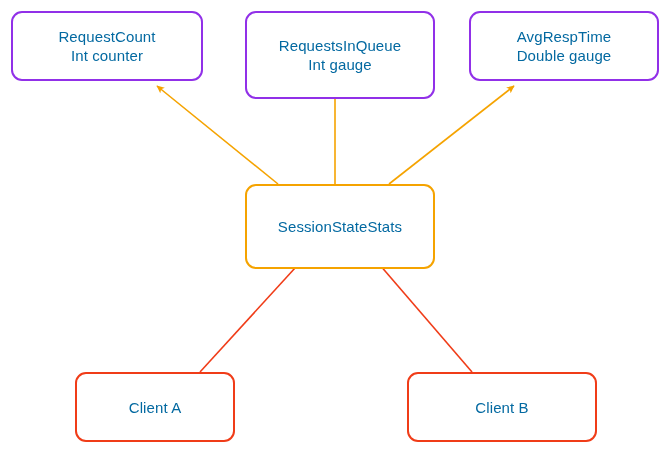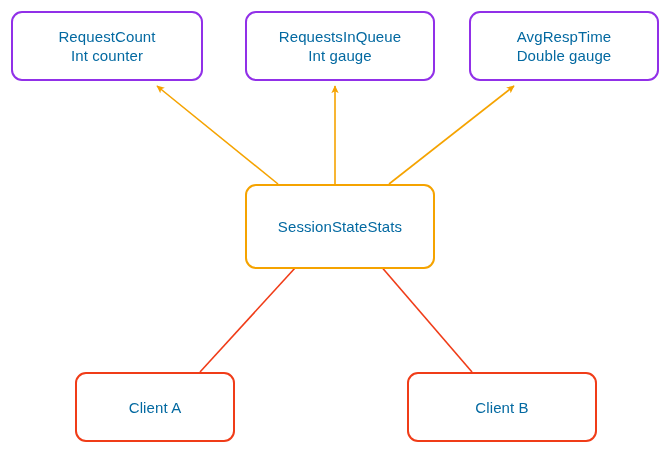--- a/index.html
+++ b/index.html
@@ -76,21 +76,21 @@
         <line x1="335" y1="184" x2="335" y2="86" stroke="#f5a300" stroke-width="1.6" marker-end="url(#arrow-orange)"></line>
         <line x1="389" y1="184" x2="514" y2="86" stroke="#f5a300" stroke-width="1.6" marker-end="url(#arrow-orange)"></line>
         <line x1="200" y1="372" x2="306" y2="256" stroke="#f03c18" stroke-width="1.6" marker-end="url(#arrow-red)"></line>
         <line x1="472" y1="372" x2="373" y2="257" stroke="#f03c18" stroke-width="1.6" marker-end="url(#arrow-red)"></line>
       </g>
   </svg>
 
   <div id="nodes-group">
       <div class="node node-metric" style="left: 11px; top: 11px; width: 192px; height: 70px;"><span class="node-label">RequestCount
 Int counter</span></div>
-      <div class="node node-metric" style="left: 245px; top: 11px; width: 190px; height: 70px;"><span class="node-label">RequestsInQueue
+      <div class="node node-metric" style="left: 245px; top: 11px; width: 190px; height: 88px;"><span class="node-label">RequestsInQueue
 Int gauge</span></div>
       <div class="node node-metric" style="left: 469px; top: 11px; width: 190px; height: 70px;"><span class="node-label">AvgRespTime
 Double gauge</span></div>
       <div class="node node-aggregate" style="left: 245px; top: 184px; width: 190px; height: 85px;"><span class="node-label">SessionStateStats</span></div>
       <div class="node node-client" style="left: 75px; top: 372px; width: 160px; height: 70px;"><span class="node-label">Client A</span></div>
       <div class="node node-client" style="left: 407px; top: 372px; width: 190px; height: 70px;"><span class="node-label">Client B</span></div>
     </div>
 
 </div>
 

